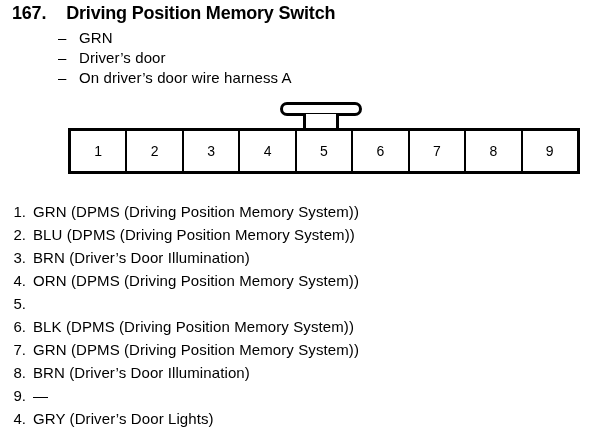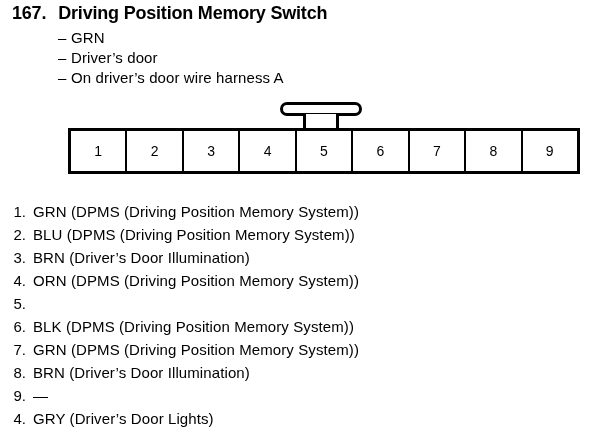--- a/index.html
+++ b/index.html
@@ -28,21 +28,21 @@
     justify-content: space-between;
   }
   .header-number {
     font-size: 18px;
     font-weight: bold;
     letter-spacing: -0.2px;
   }
   .header-title {
     font-size: 18px;
     font-weight: bold;
-    margin-left: 12px;
+    margin-left: 20px;
     letter-spacing: -0.2px;
   }
 
   
   .bullets {
     position: absolute;
     left: 58px;
     top: 29px;
   }
   .bullet-line {
@@ -51,20 +51,21 @@
     font-size: 15px;
     height: 20px;
     white-space: nowrap;
   }
   .bullet-dash {
     width: 13px;
     flex: 0 0 13px;
   }
   .bullet-text {
     letter-spacing: 0.1px;
+    margin-left: 8px;
   }
 
   
   .connector-wrap {
     position: absolute;
     left: 68px;
     top: 102px;
     width: 512px;
     height: 72px;
   }

